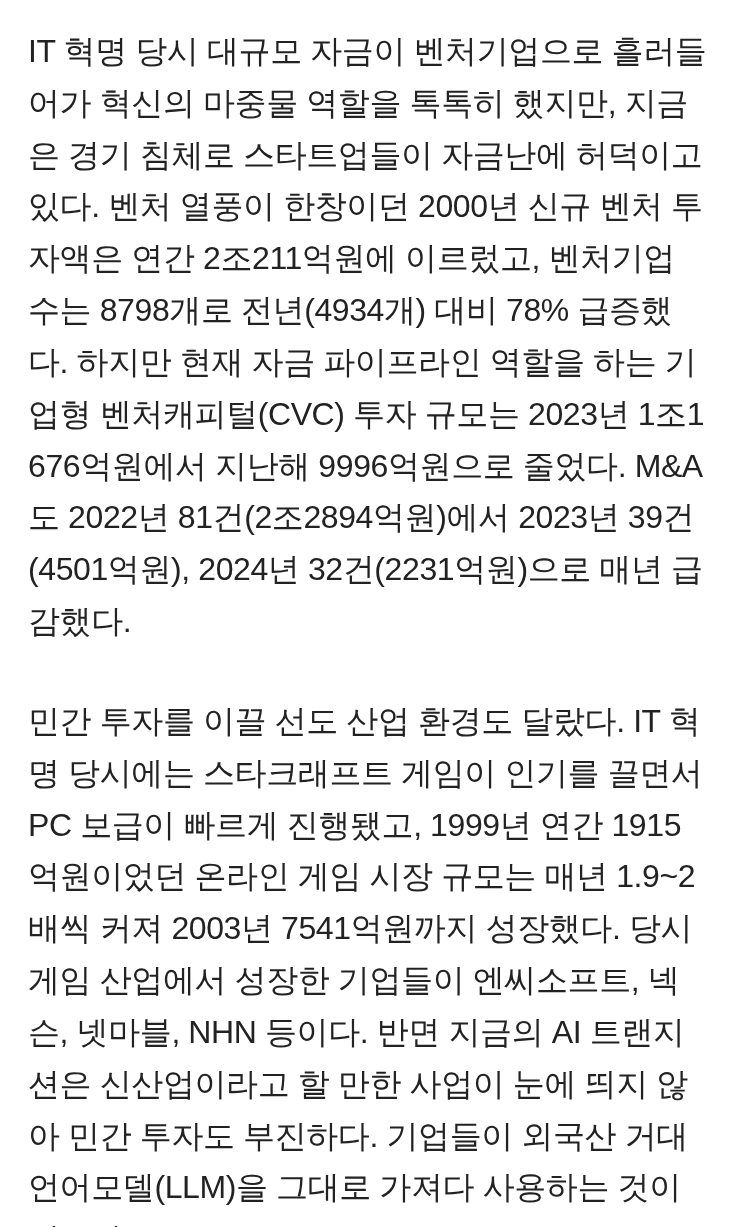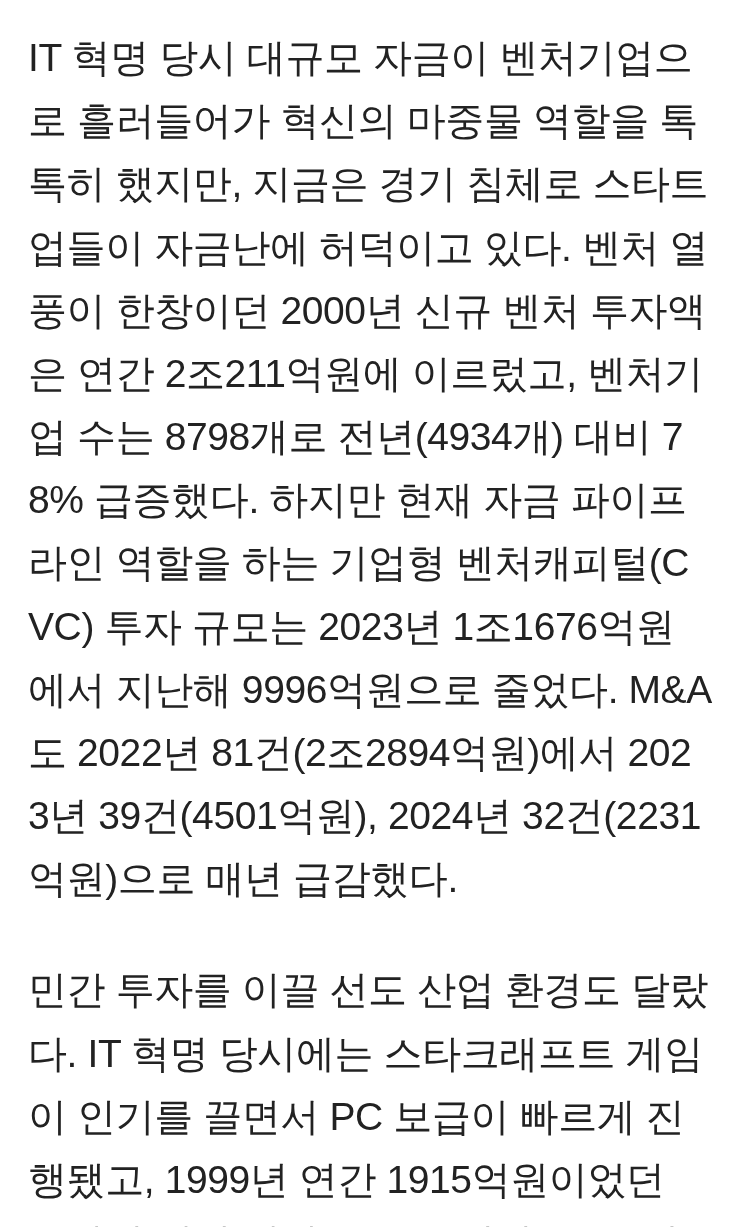--- a/index.html
+++ b/index.html
@@ -12,21 +12,21 @@
     min-height: 1227px;
     font-family: "Liberation Sans", sans-serif;
     color: #1a1a1a;
   }
   .article {
     box-sizing: border-box;
     width: 740px;
     padding: 26px 28px 30px 28px;
   }
   .para {
-    font-size: 39px;
+    font-size: 32px;
     line-height: 1.62;
     letter-spacing: -0.4px;
     color: #222222;
     margin: 0;
     word-break: break-all;
     text-align: left;
   }
   .para + .para {
     margin-top: 48px;
   }

